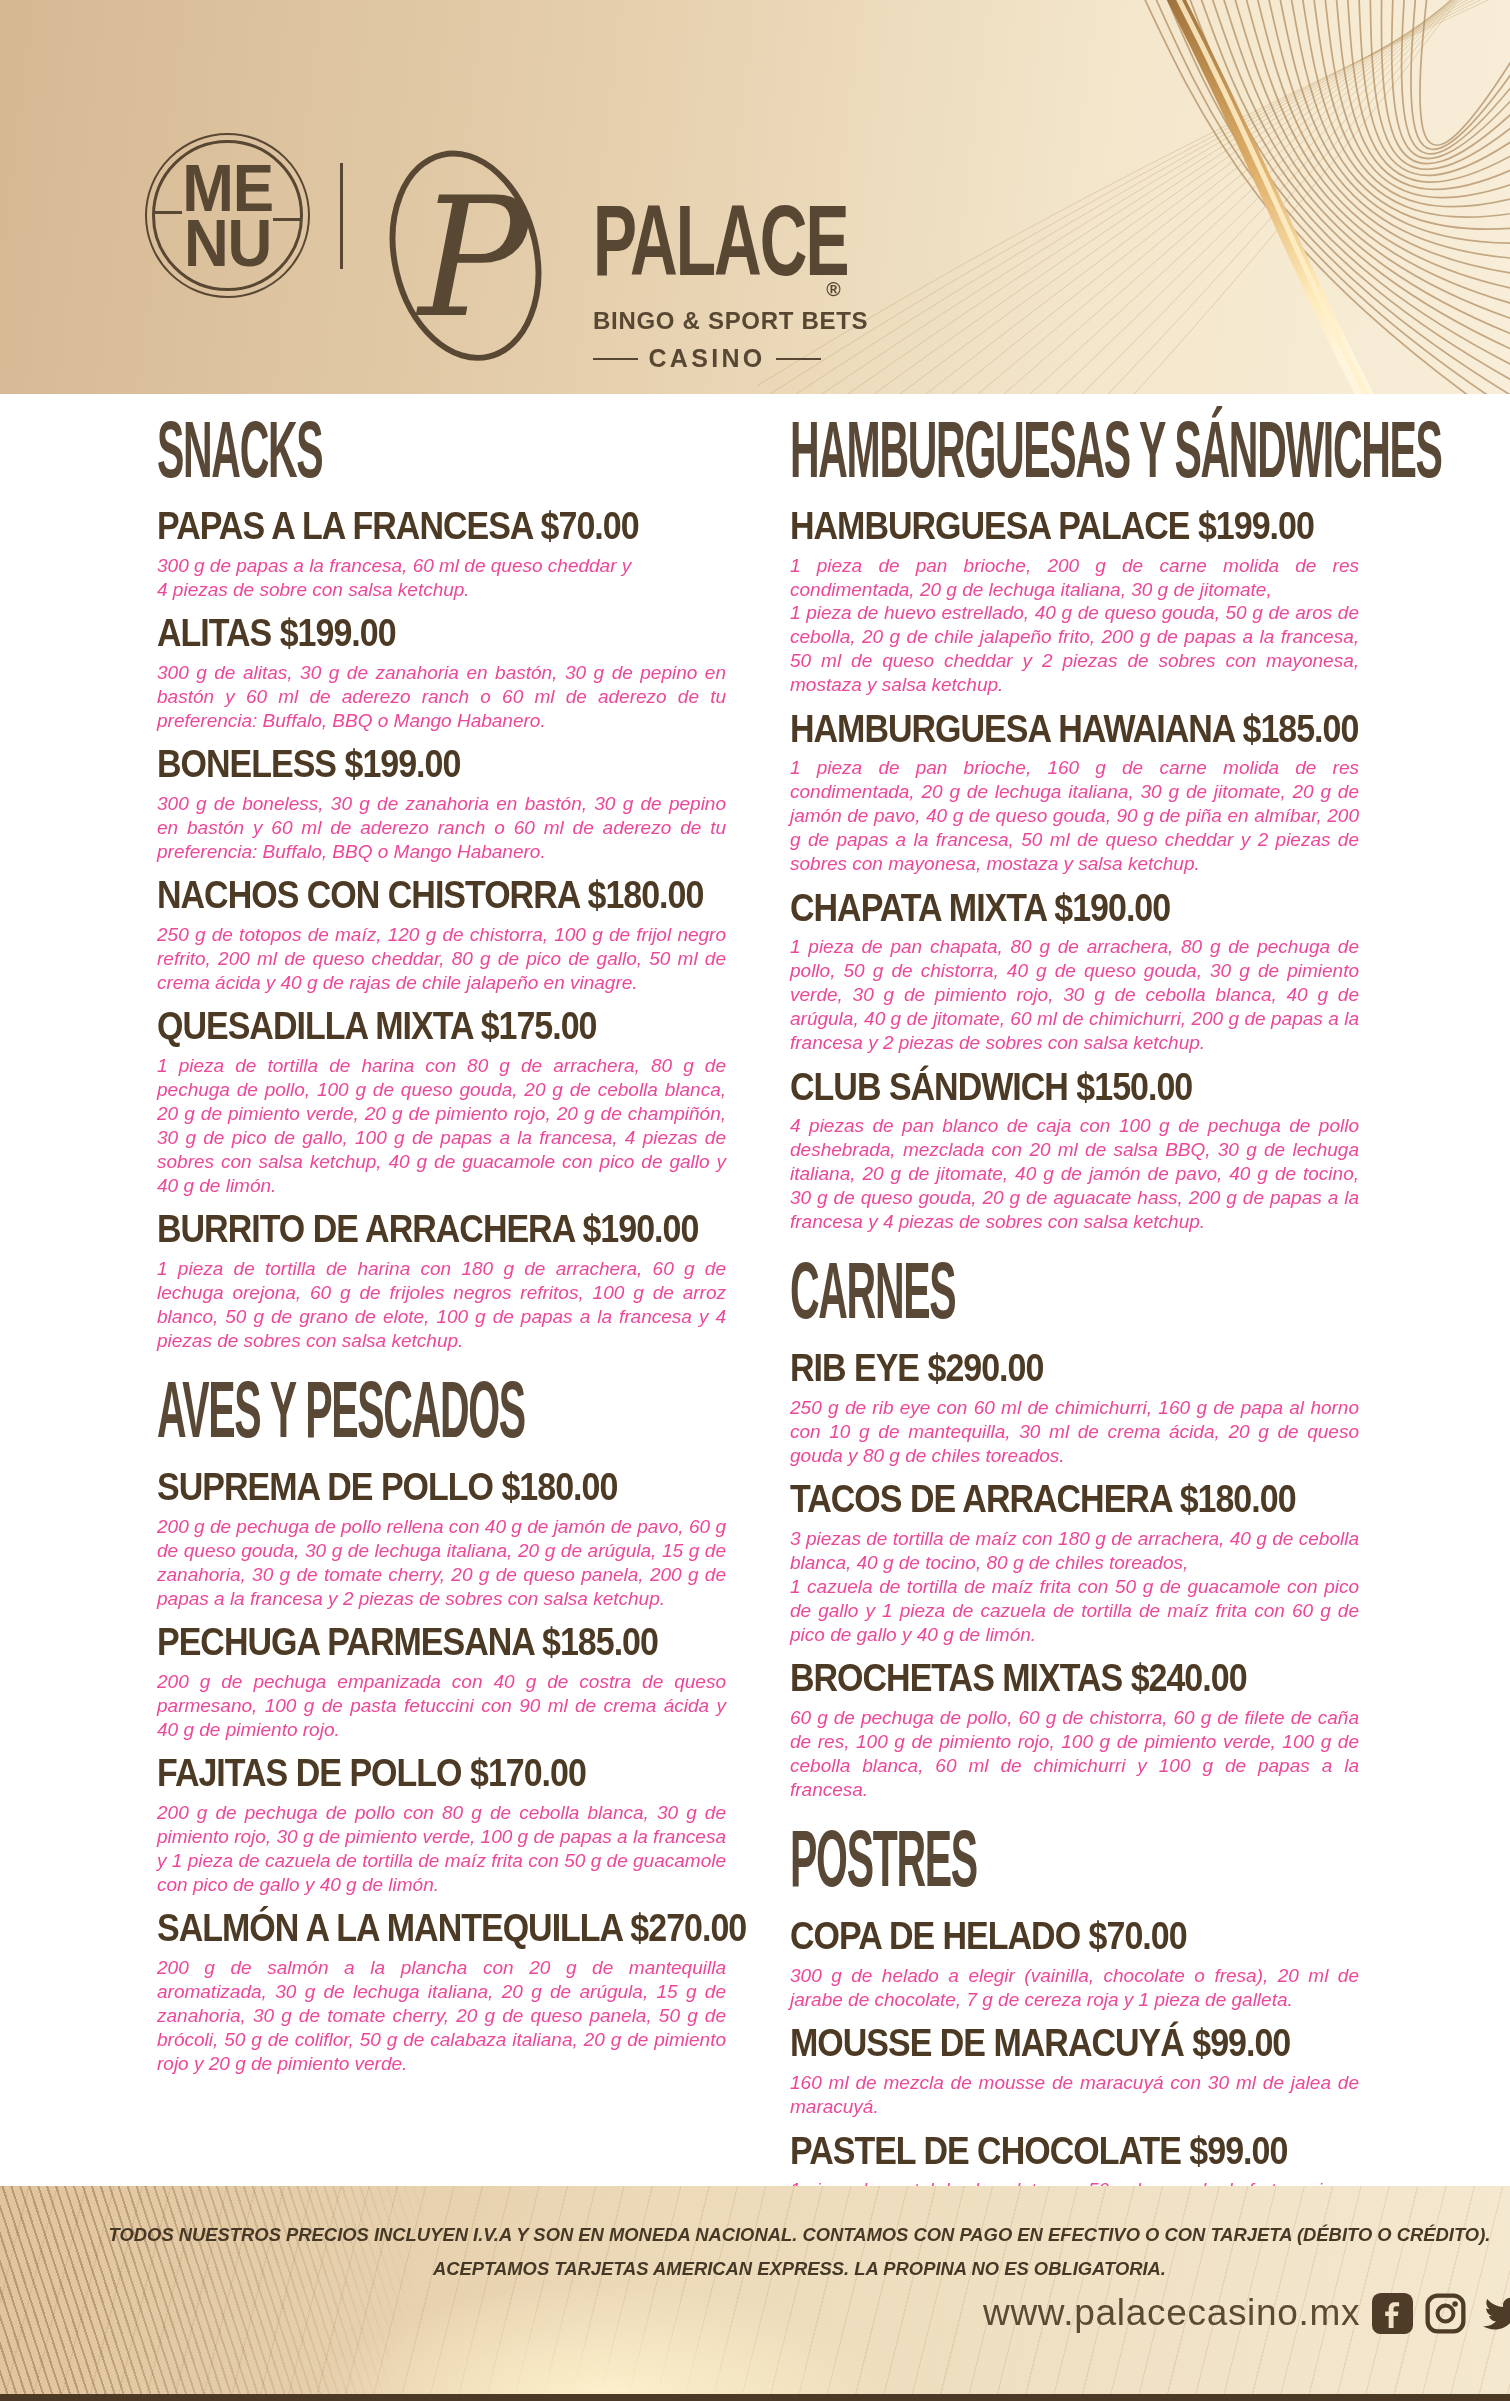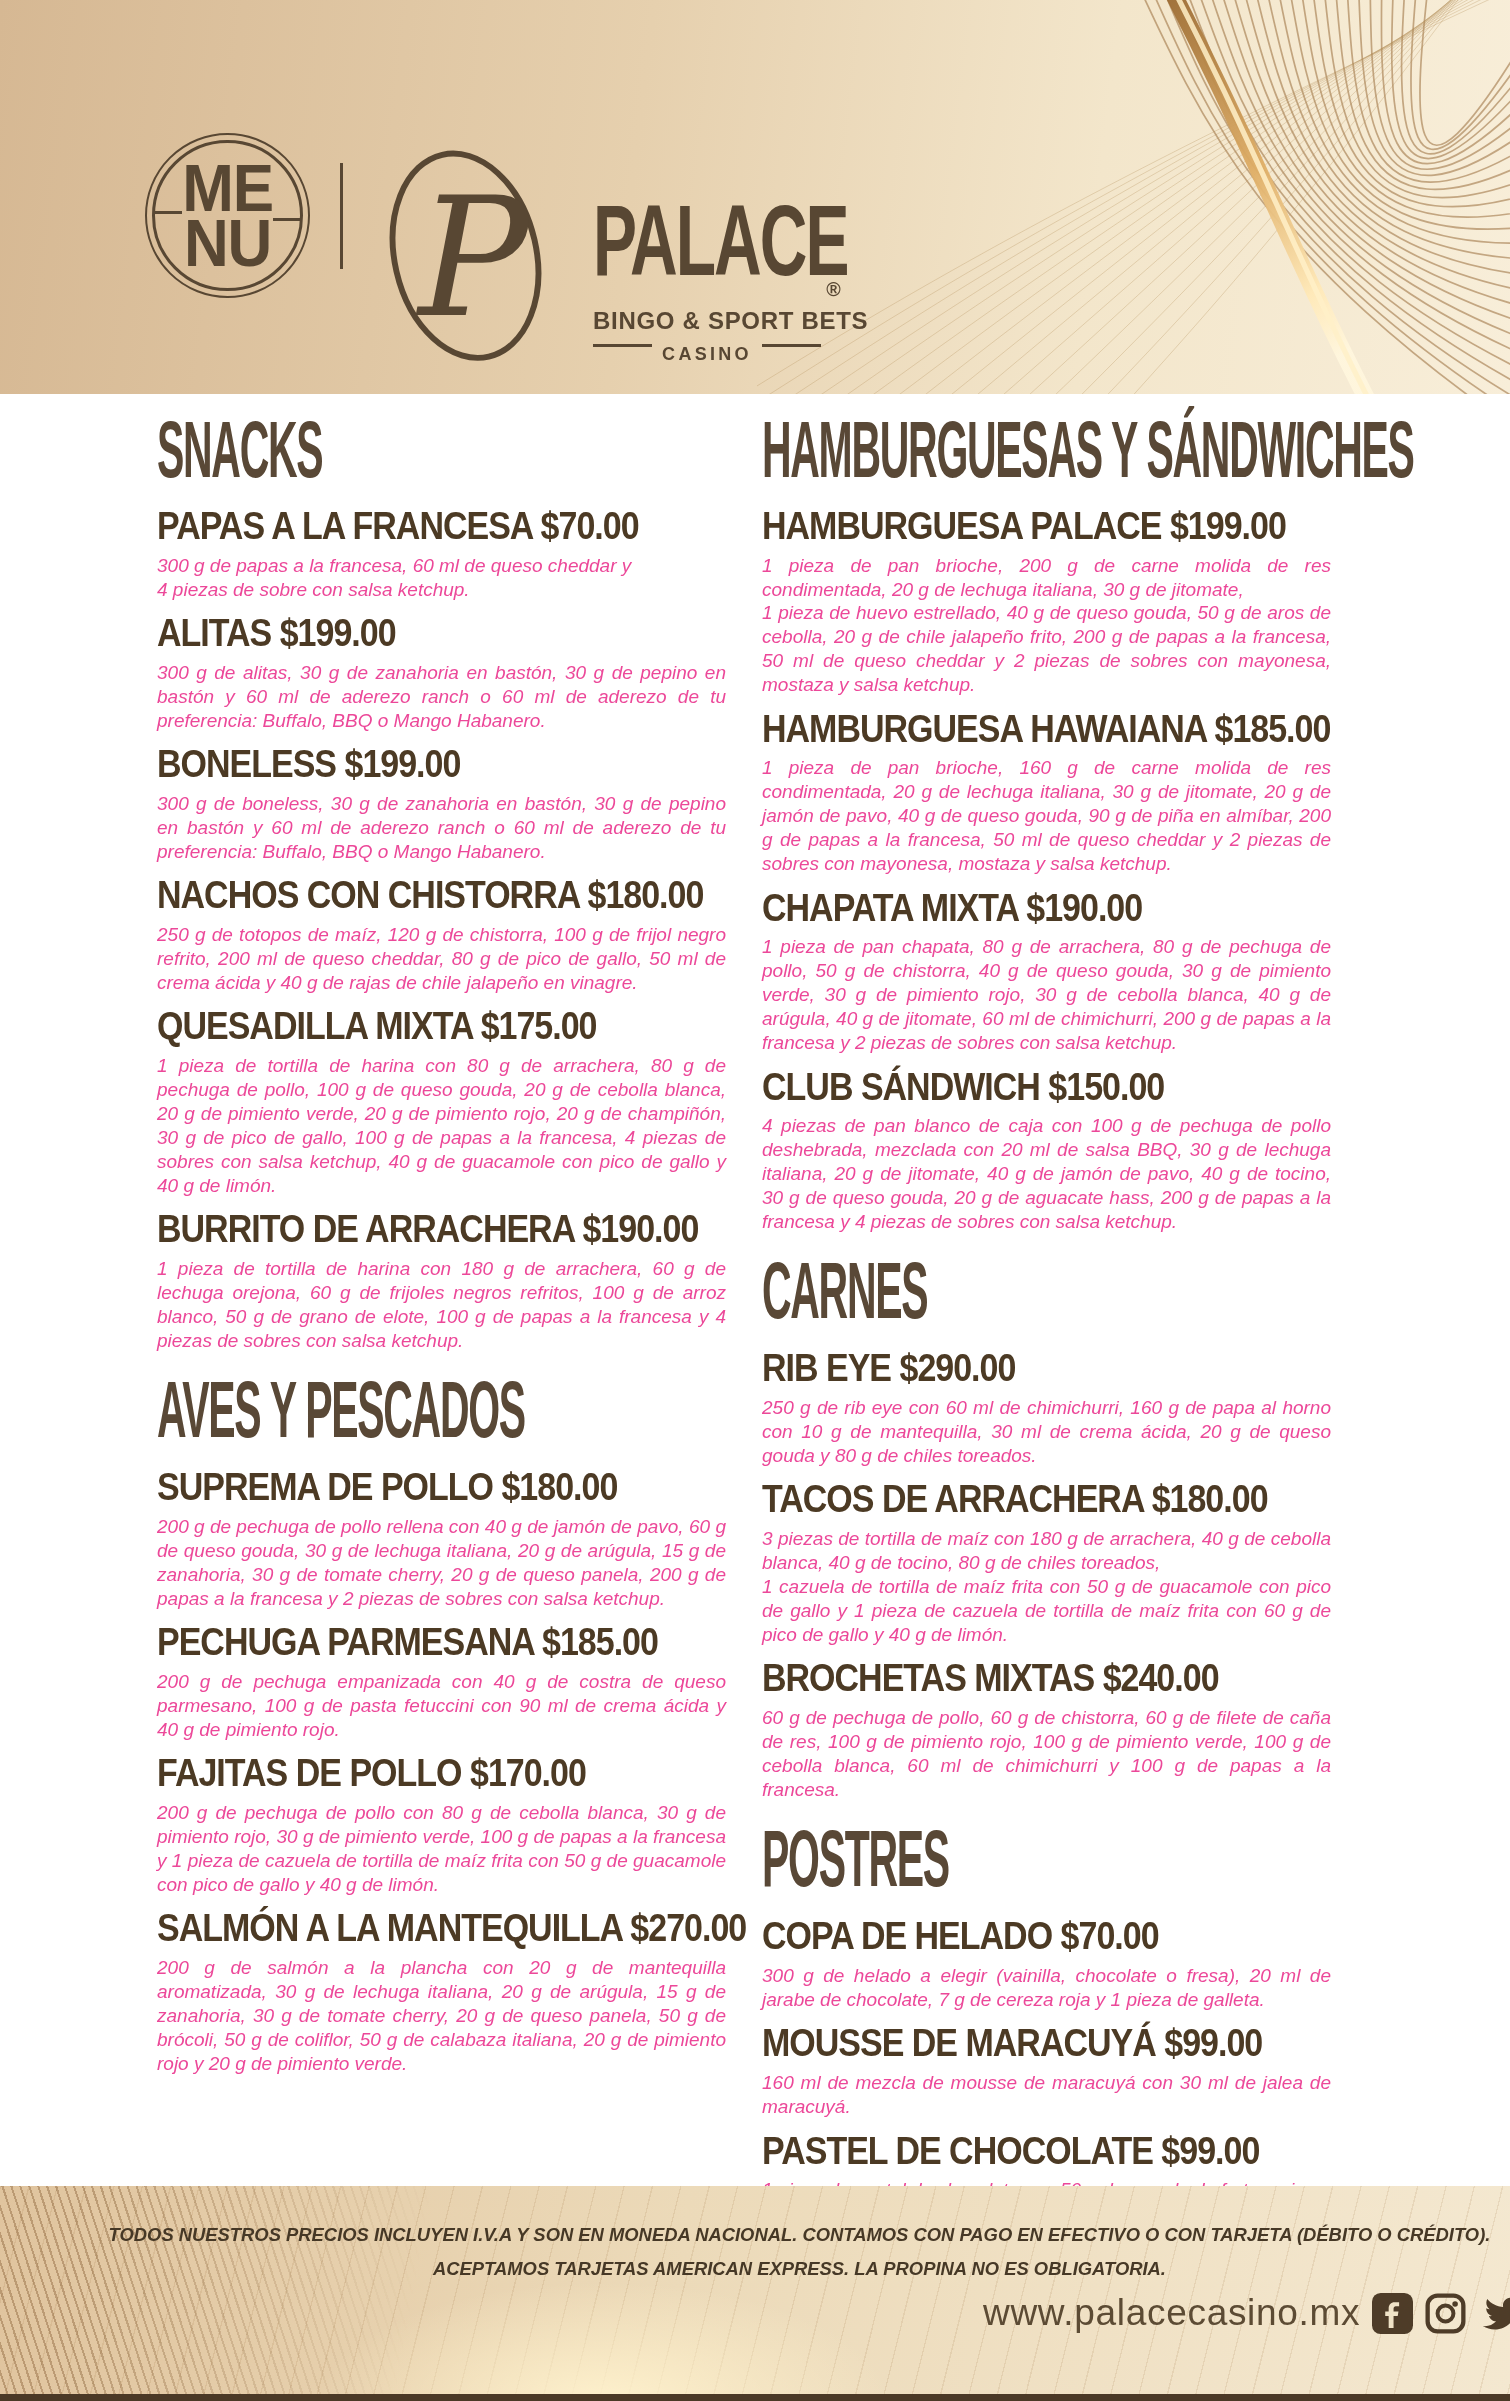--- a/index.html
+++ b/index.html
@@ -23,26 +23,26 @@
   .divider{position:absolute;left:340px;top:163px;width:2.6px;height:106px;background:#584733;}
 
   .p-logo{position:absolute;left:367px;top:139px;width:197px;height:236px;overflow:visible;}
 
   .brand{position:absolute;left:593px;top:194px;width:228px;color:#584733;}
   .brand-name-wrap{position:relative;height:104px;}
   .brand-name{position:absolute;left:0;bottom:0;font-size:66px;font-weight:700;letter-spacing:-2px;
      transform:scaleY(1.52);transform-origin:0 100%;white-space:nowrap;}
   .reg{position:absolute;right:-19.7px;bottom:-2.6px;font-size:19.7px;font-weight:700;}
   .brand-sub{margin-top:9.2px;font-size:24px;font-weight:700;letter-spacing:0.7px;white-space:nowrap;}
-  .brand-casino{margin-top:9.2px;display:flex;align-items:flex-start;gap:10px;font-size:18px;font-weight:700;letter-spacing:3.3px;}
+  .brand-casino{margin-top:9.2px;display:flex;align-items:center;gap:10px;font-size:25px;font-weight:700;letter-spacing:3.3px;}
   .dashline{flex:1;height:2.6px;background:#584733;}
 
   
   .menu{position:absolute;left:0;top:394px;width:1511px;box-sizing:border-box;
-        padding:29px 143px 0 157px;display:flex;gap:36px;}
+        padding:29px 143px 0 157px;display:flex;gap:64px;}
   .col{width:569px;}
 
   .sec-wrap{position:relative;height:70px;margin:31.5px 0 19.7px 0;}
   .col > .sec-wrap:first-child{margin-top:0;}
   .sec{position:absolute;left:0;bottom:-2.6px;font-size:41px;font-weight:700;letter-spacing:-1.3px;
        color:#594836;white-space:nowrap;transform:scaleY(1.95);transform-origin:0 100%;}
 
   .item{margin-bottom:18.4px;}
   .ititle-wrap{position:relative;height:33px;margin-bottom:7.9px;text-align:right;}
   .ititle{position:absolute;left:0;bottom:-2px;font-size:34px;font-weight:700;letter-spacing:-1px;

